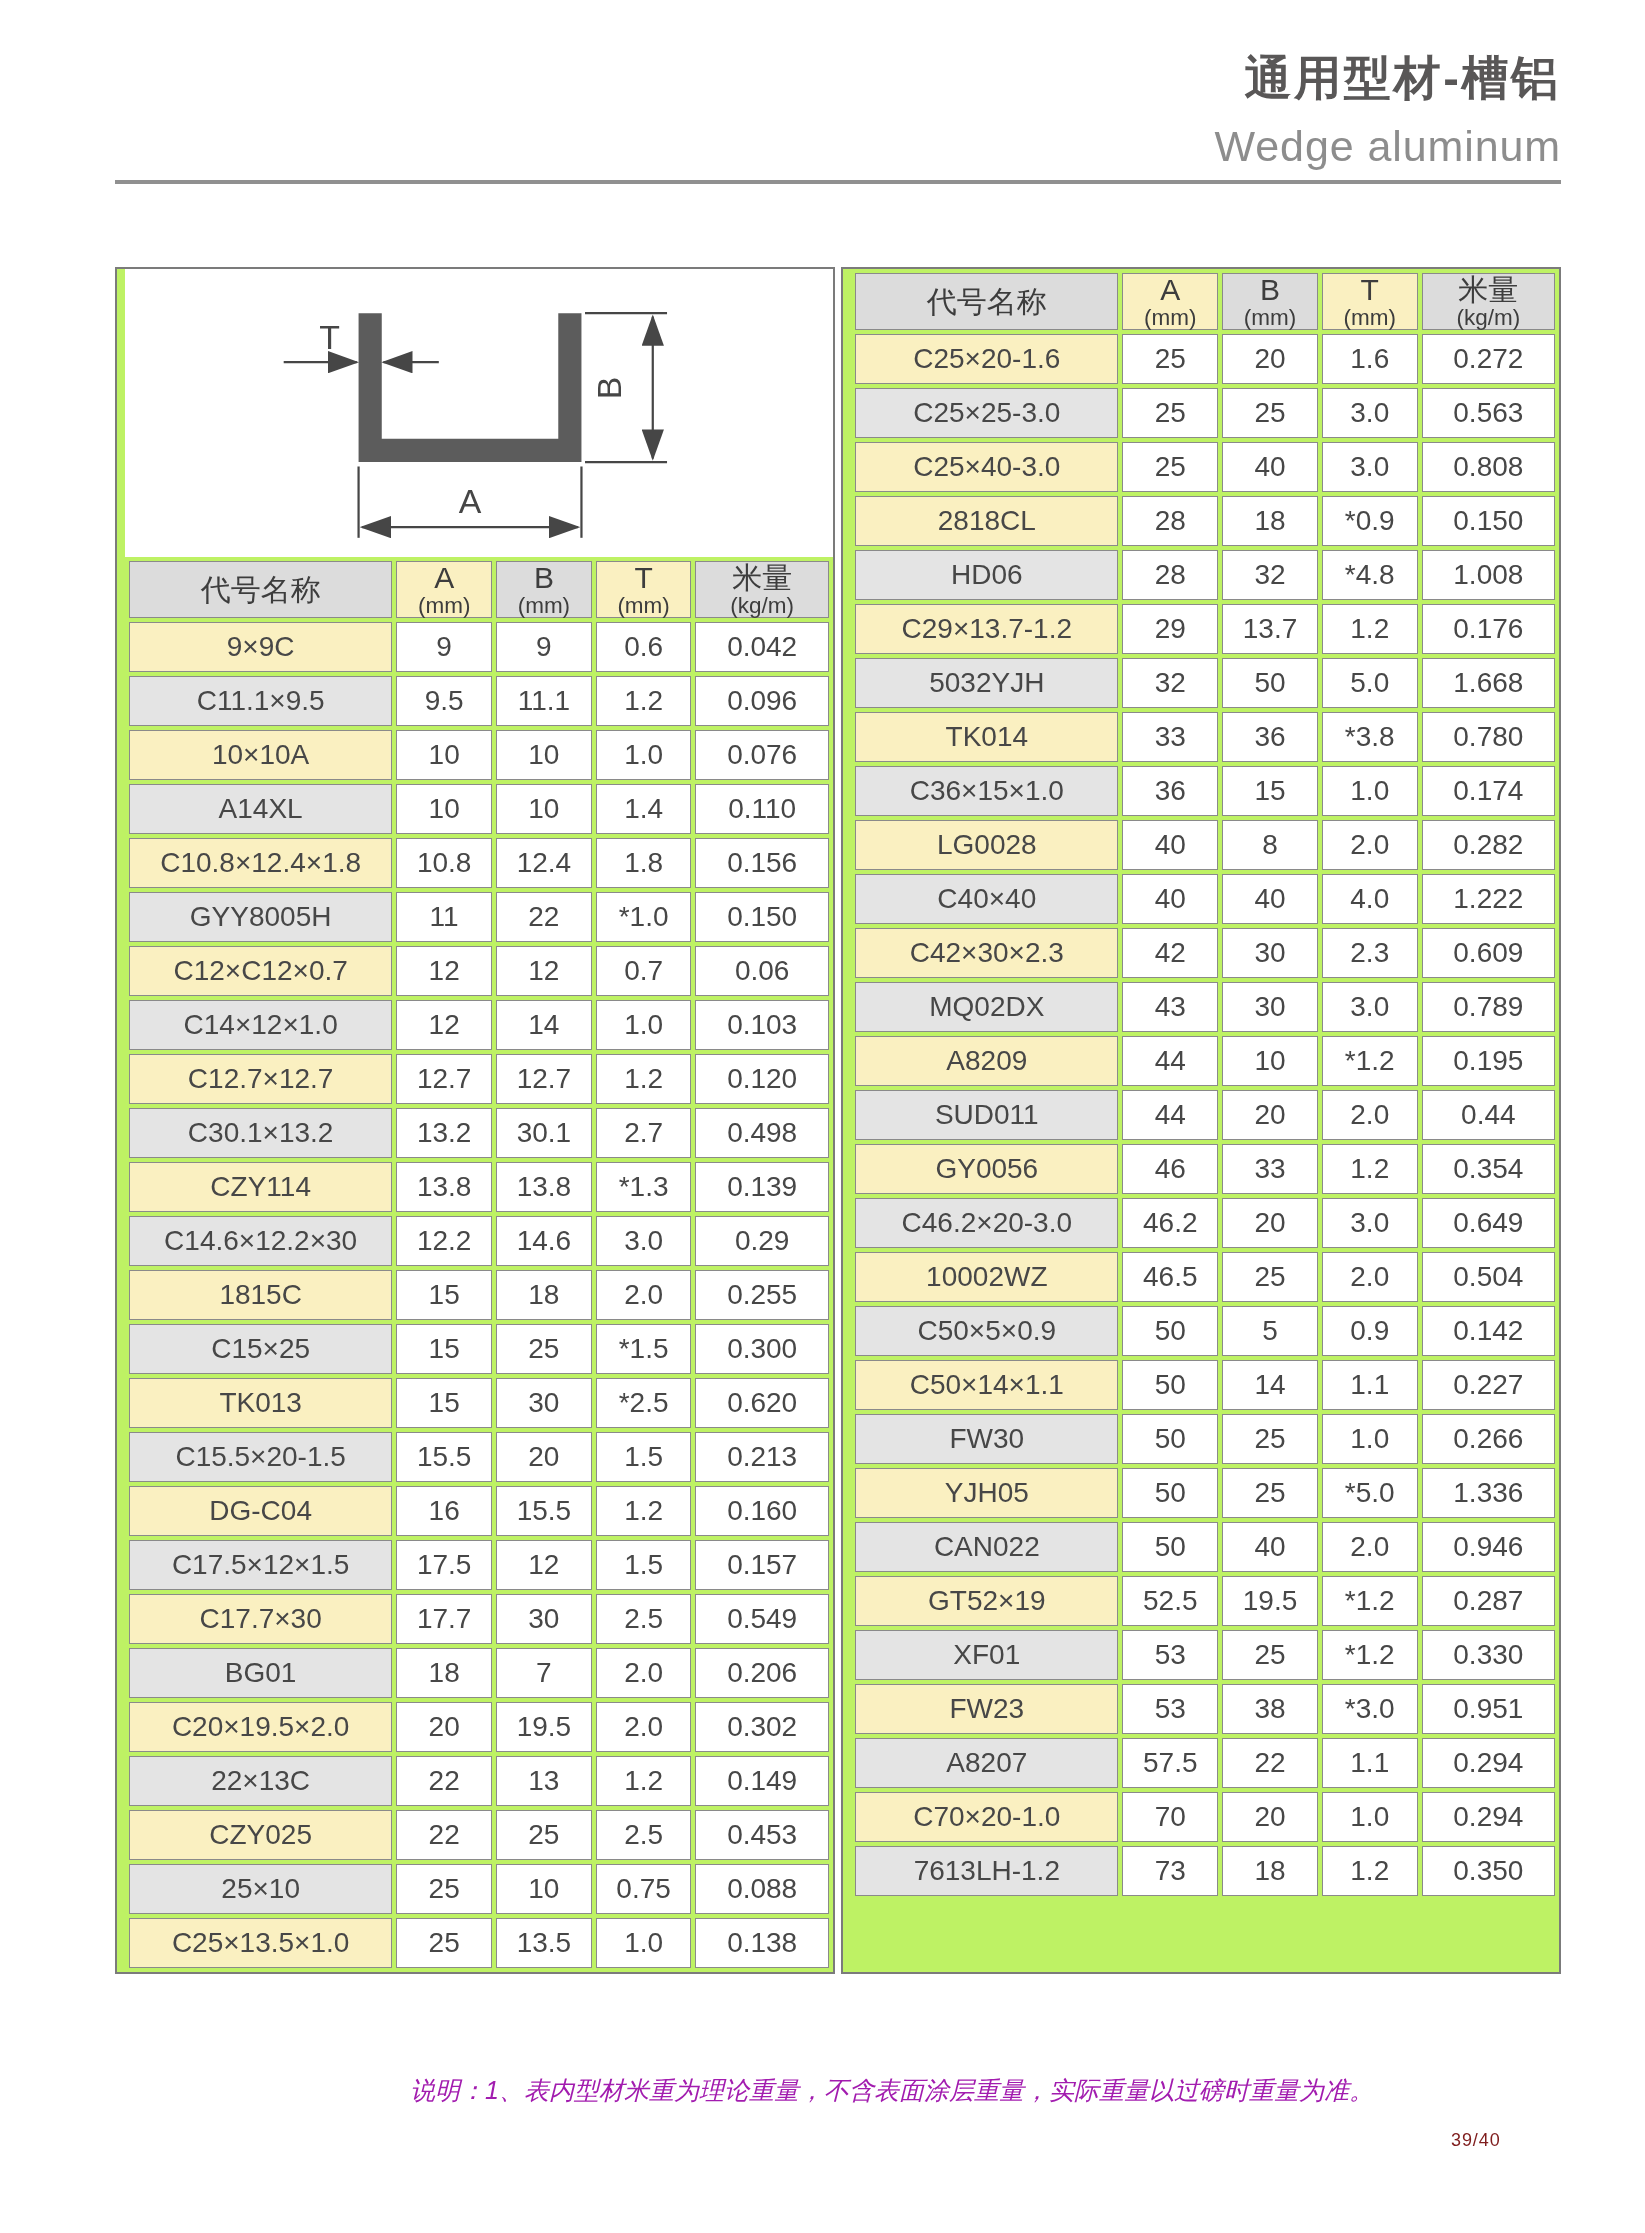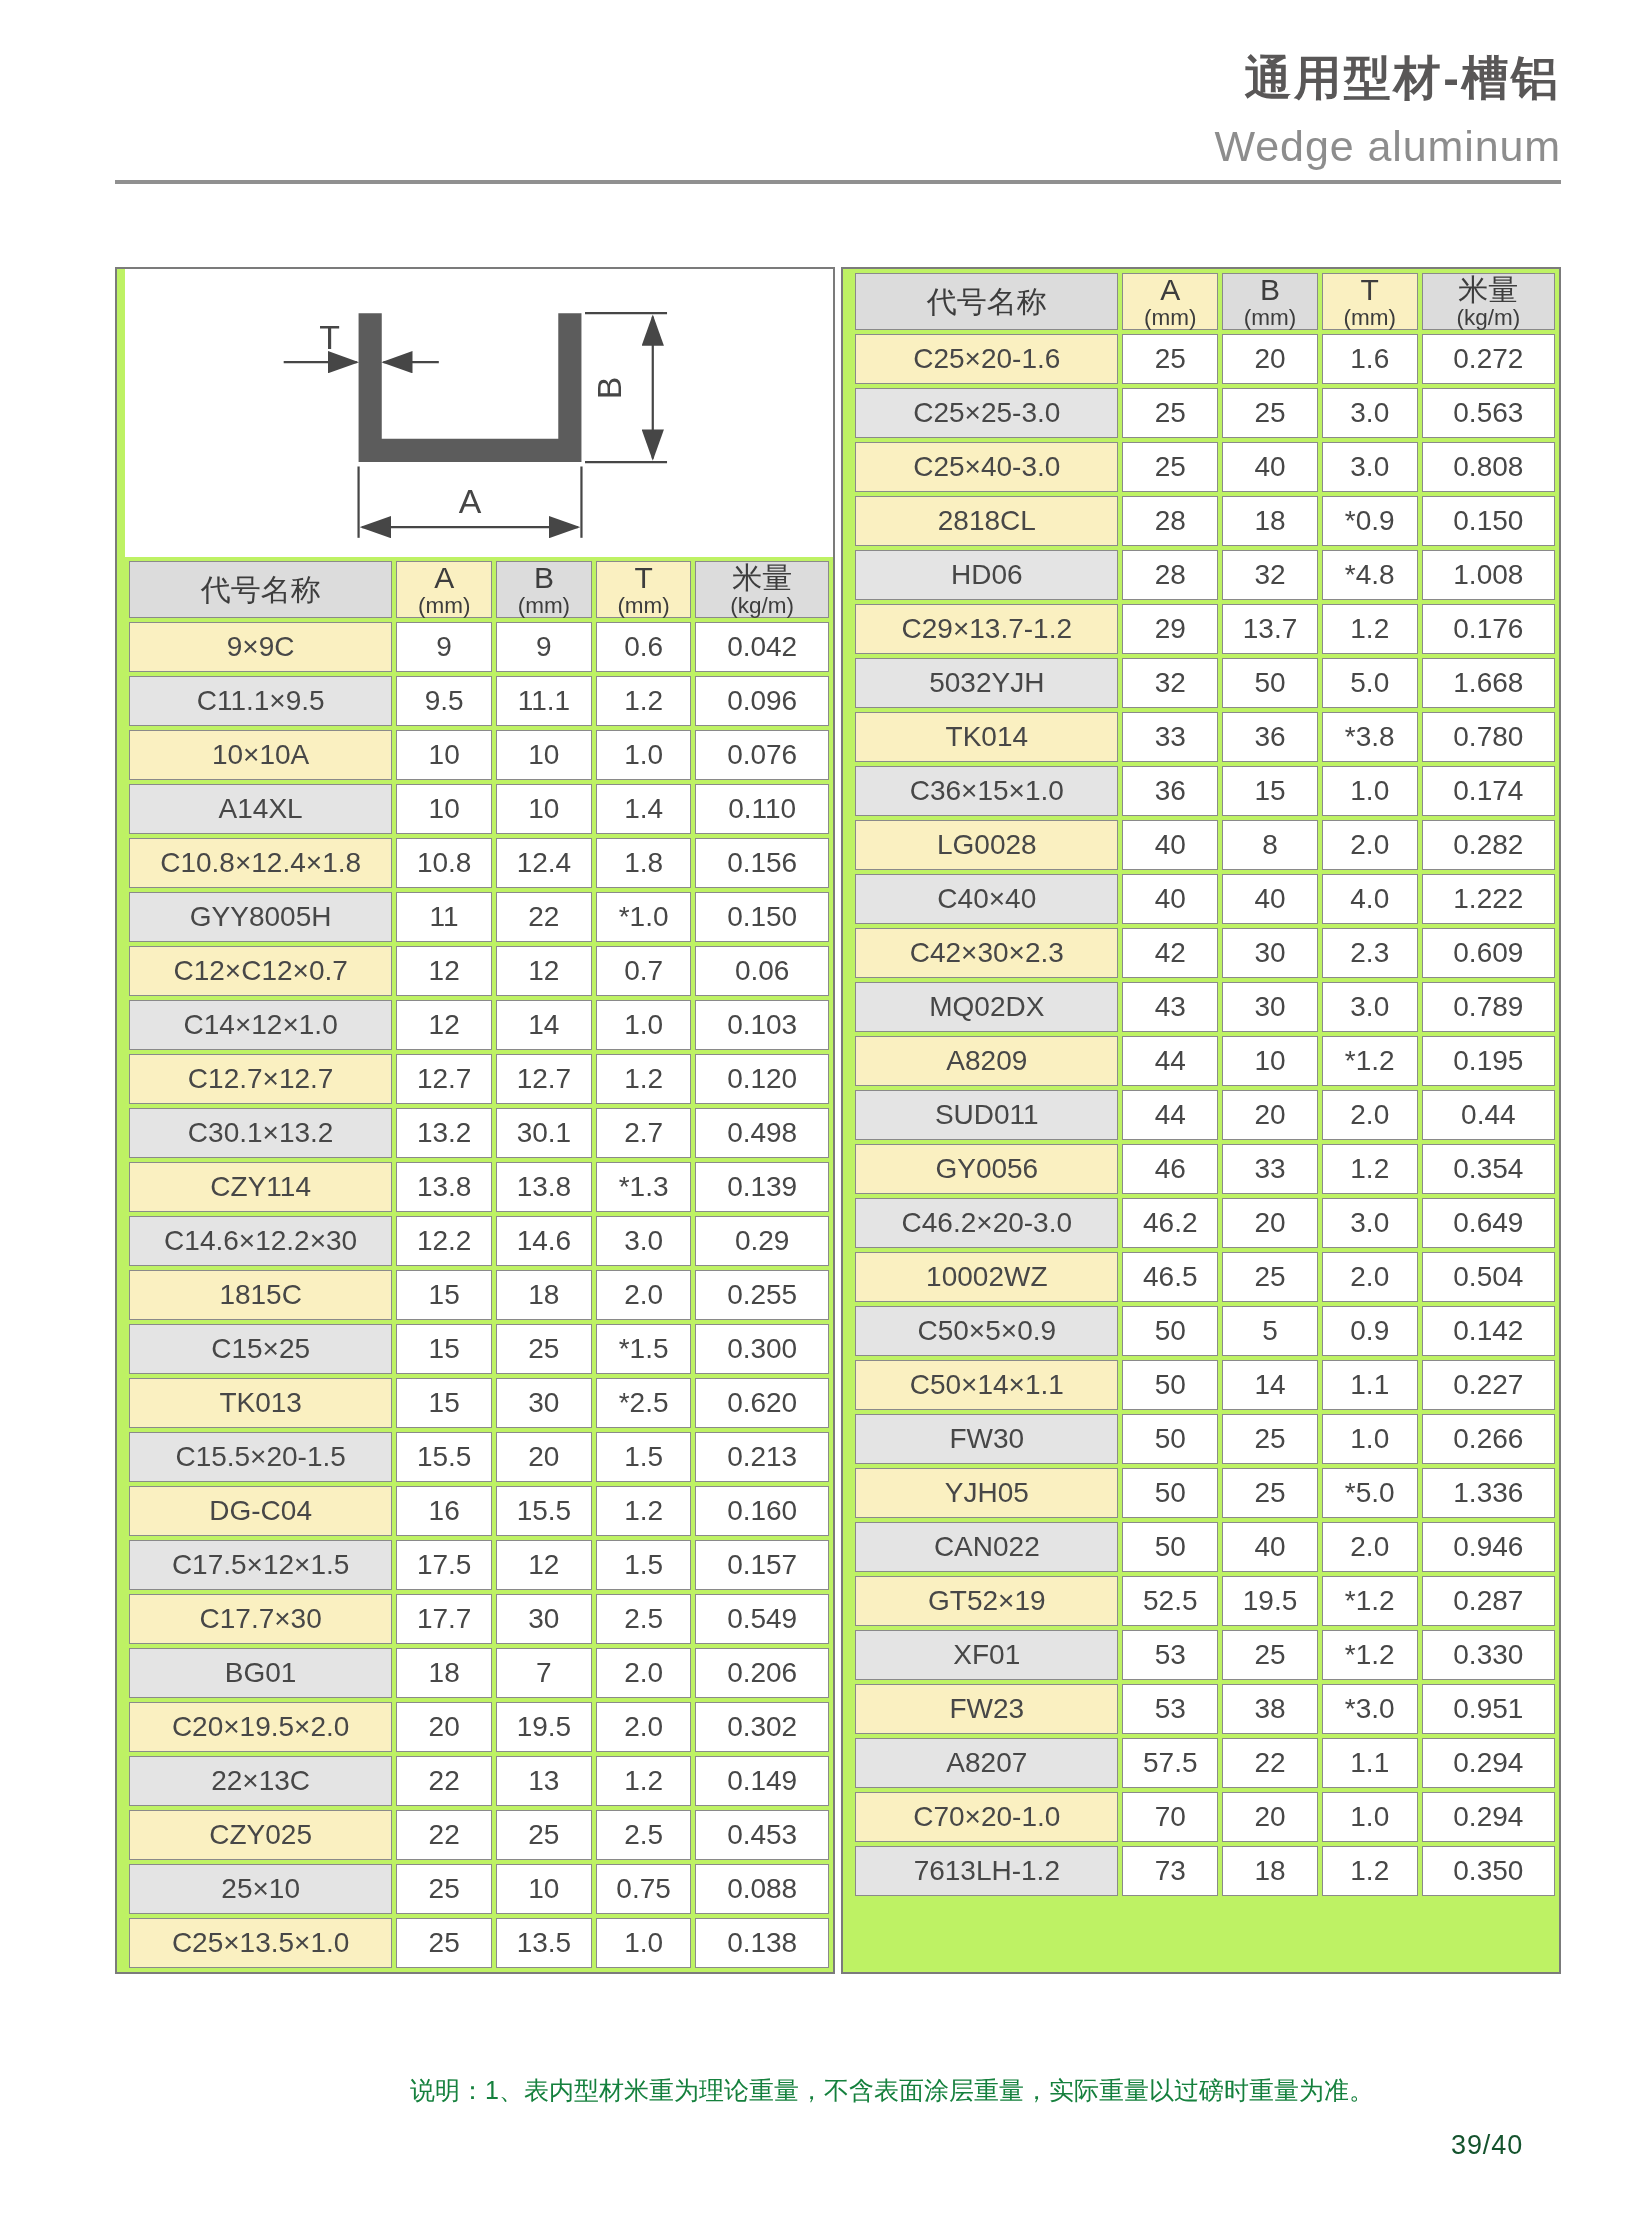--- a/index.html
+++ b/index.html
@@ -27,23 +27,23 @@
 
   table.spec{width:100%;border-collapse:separate;border-spacing:4.5px;table-layout:fixed;}
   table.spec th{background:var(--gray-header);border:0.9px solid var(--border);font-weight:normal;color:#3d3d3d;text-align:center;vertical-align:middle;height:56px;line-height:1.05;}
   table.spec th .lbl{display:block;font-size:30px;}
   table.spec th .unit{display:block;font-size:22.5px;}
   table.spec th.hl{background:var(--yellow);}
   table.spec td{border:0.9px solid var(--border);background:#ffffff;color:var(--text);font-size:28px;text-align:center;vertical-align:middle;height:50px;overflow:hidden;white-space:nowrap;}
   table.spec td.name.alt-yellow{background:var(--yellow);}
   table.spec td.name.alt-gray{background:var(--gray-row);}
 
-  .notes{position:absolute;top:2070px;left:410px;color:#15803d;font-size:25px;line-height:41px;}
+  .notes{position:absolute;top:2070px;left:410px;color:#a21caf;font-size:25px;line-height:41px;font-style:italic;}
   .notes .note-line2{padding-left:67px;}
-  .page-number{position:absolute;top:2130px;left:1451px;font-size:27px;color:#14532d;letter-spacing:0.9px;}
+  .page-number{position:absolute;top:2130px;left:1451px;font-size:18px;color:#7f1d1d;letter-spacing:0.9px;}
 
   .dim-text{font-size:38px;fill:#464646;}
 </style>
 </head>
 <body>
 
 <div class="page">
 
   <div class="title-zh">通用型材-槽铝</div>
   <div class="title-en">Wedge aluminum</div>

